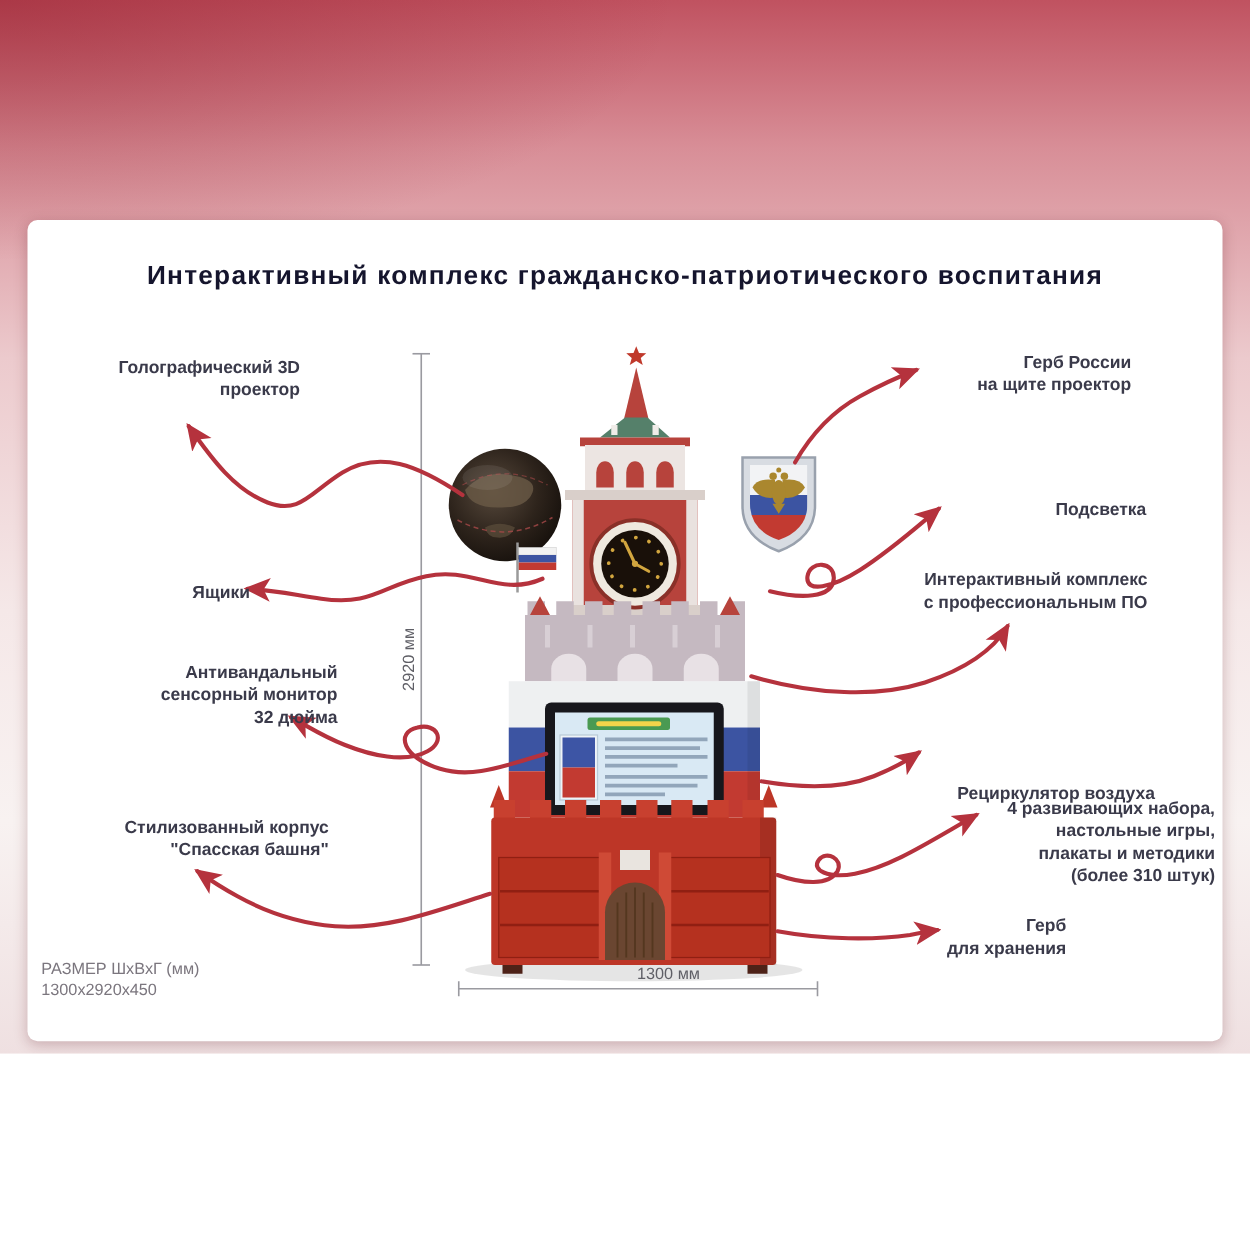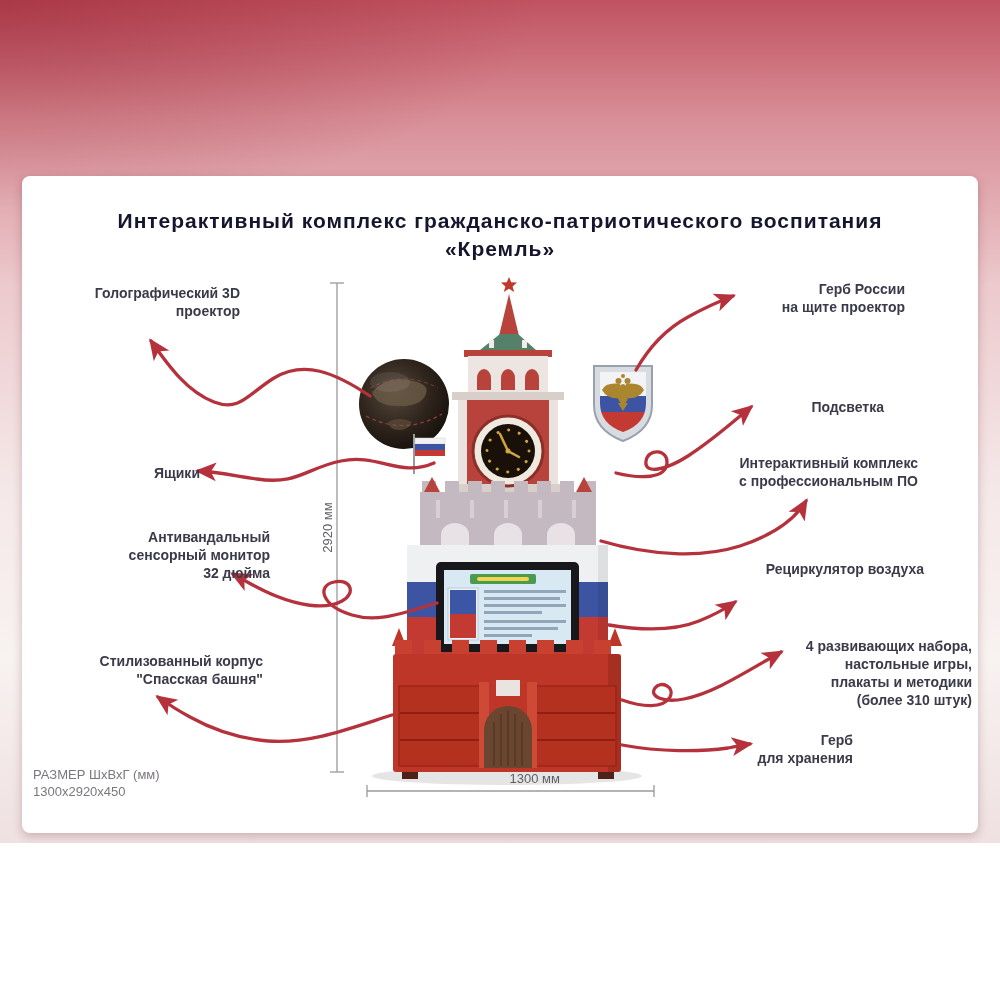--- a/index.html
+++ b/index.html
@@ -230,21 +230,20 @@
       <path marker-end="url(#ah)" d="M616 473 C640 479 666 479 667 463 C668 449 648 448 646 461 C644 475 666 470 688 456 C713 440 734 421 751 407"></path>
       <path marker-end="url(#ah)" d="M601 541 C652 556 702 558 740 546 C770 536 794 521 806 501"></path>
       <path marker-end="url(#ah)" d="M609 625 C650 632 679 629 699 621 C714 615 725 609 735 602"></path>
       <path marker-end="url(#ah)" d="M622 700 C642 707 663 709 670 697 C675 687 661 680 655 688 C649 696 662 703 684 699 C714 693 744 673 781 652"></path>
       <path marker-end="url(#ah)" d="M622 745 C660 752 700 752 728 748 C738 746 743 745 750 744"></path>
     </g>
   </svg>
 
   <div class="title">
     <div>Интерактивный комплекс гражданско-патриотического воспитания</div>
-    <div>«Кремль»</div>
   </div>
 
   <div class="callout" style="left:70px;top:284px;width:170px">
     <span>Голографический 3D</span>
     <span>проектор</span>
   </div>
   <div class="callout" style="left:128px;top:464px;width:72px">
     <span>Ящики</span>
   </div>
   <div class="callout" style="left:85px;top:528px;width:185px">
@@ -254,28 +253,28 @@
   </div>
   <div class="callout" style="left:58px;top:652px;width:205px">
     <span>Стилизованный корпус</span>
     <span>"Спасская башня"</span>
   </div>
 
   <div class="callout" style="left:740px;top:280px;width:165px">
     <span>Герб России</span>
     <span>на щите проектор</span>
   </div>
-  <div class="callout" style="left:764px;top:398px;width:120px">
+  <div class="callout" style="left:797px;top:398px;width:120px">
     <span>Подсветка</span>
   </div>
   <div class="callout" style="left:708px;top:454px;width:210px">
     <span>Интерактивный комплекс</span>
     <span>с профессиональным ПО</span>
   </div>
-  <div class="callout" style="left:744px;top:560px;width:180px">
+  <div class="callout" style="left:744px;top:625px;width:180px">
     <span>Рециркулятор воздуха</span>
   </div>
   <div class="callout" style="left:782px;top:637px;width:190px">
     <span>4 развивающих набора,</span>
     <span>настольные игры,</span>
     <span>плакаты и методики</span>
     <span>(более 310 штук)</span>
   </div>
   <div class="callout" style="left:728px;top:731px;width:125px">
     <span>Герб</span>

